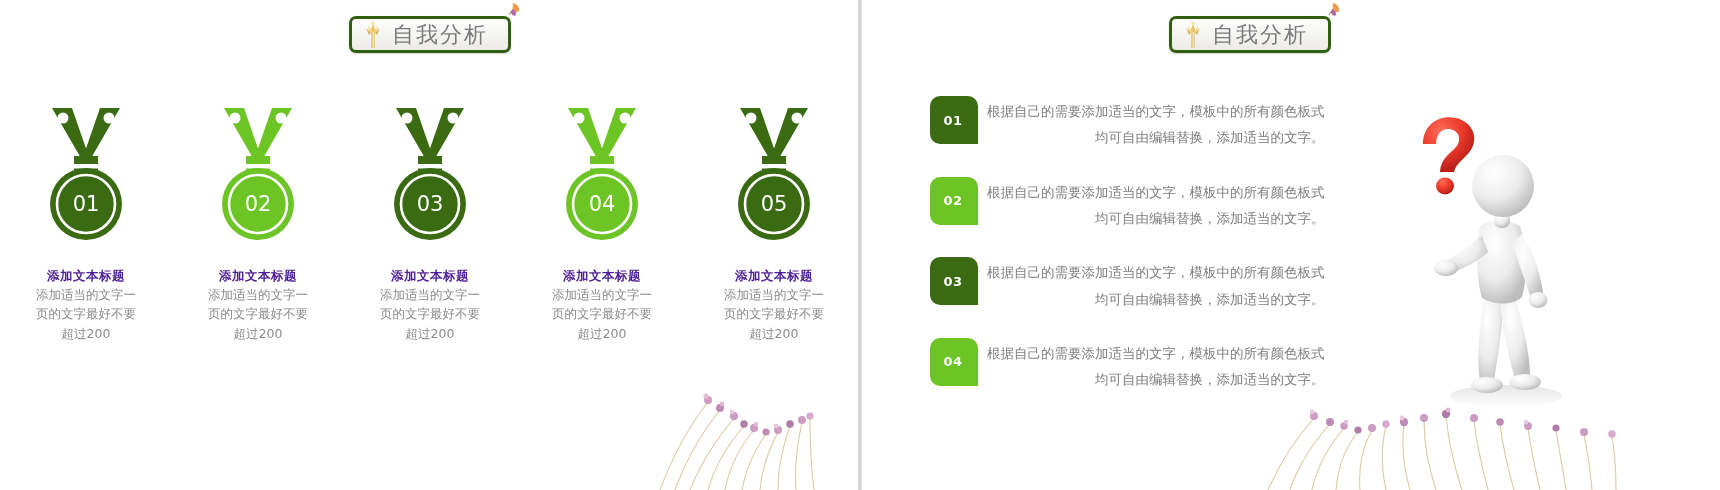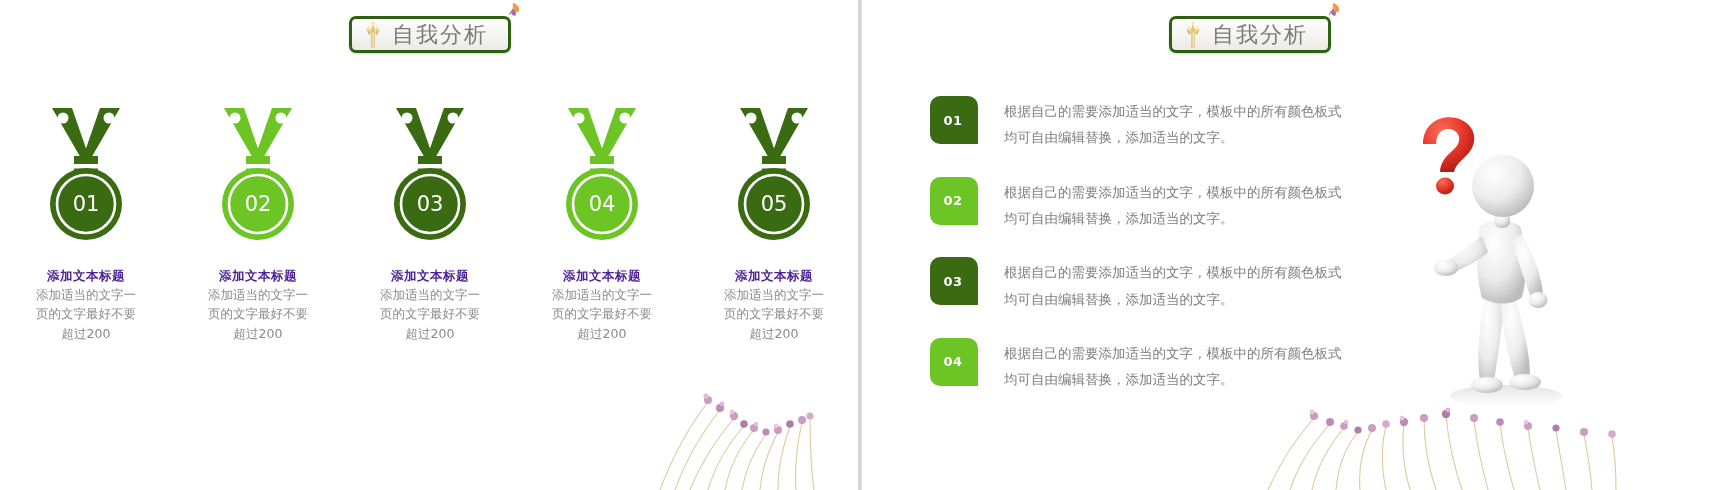--- a/index.html
+++ b/index.html
@@ -50,21 +50,21 @@
   
   .list { position:absolute; left:68px; top:96px; width:420px; }
   .list-item { display:flex; align-items:flex-start; margin-bottom:26px; }
   .badge { position:relative; width:48px; height:48px; flex:0 0 auto; }
   .badge svg { display:block; }
   .badge-num {
     position:absolute; inset:0; display:flex; align-items:center; justify-content:center;
     color:#fff; font-size:13px; font-weight:bold; letter-spacing:.5px;
     padding-right:2px;
   }
-  .item-text { margin-left:26px; font-size:13.5px; color:#7d7d7d; line-height:1.95; padding-top:2px; }
+  .item-text { margin-left:9px; font-size:13.5px; color:#7d7d7d; line-height:1.95; padding-top:2px;text-align:right; }
   .item-text span { display:block; white-space:nowrap; }
 
   
   .figure { position:absolute; right:40px; top:108px; width:210px; height:300px; }
 
   
   .flowers { position:absolute; bottom:0; pointer-events:none; }
   .flowers-left  { left:620px; bottom:0; width:250px; height:160px; }
   .flowers-right { right:0; bottom:0; width:390px; height:150px; }
 </style>

